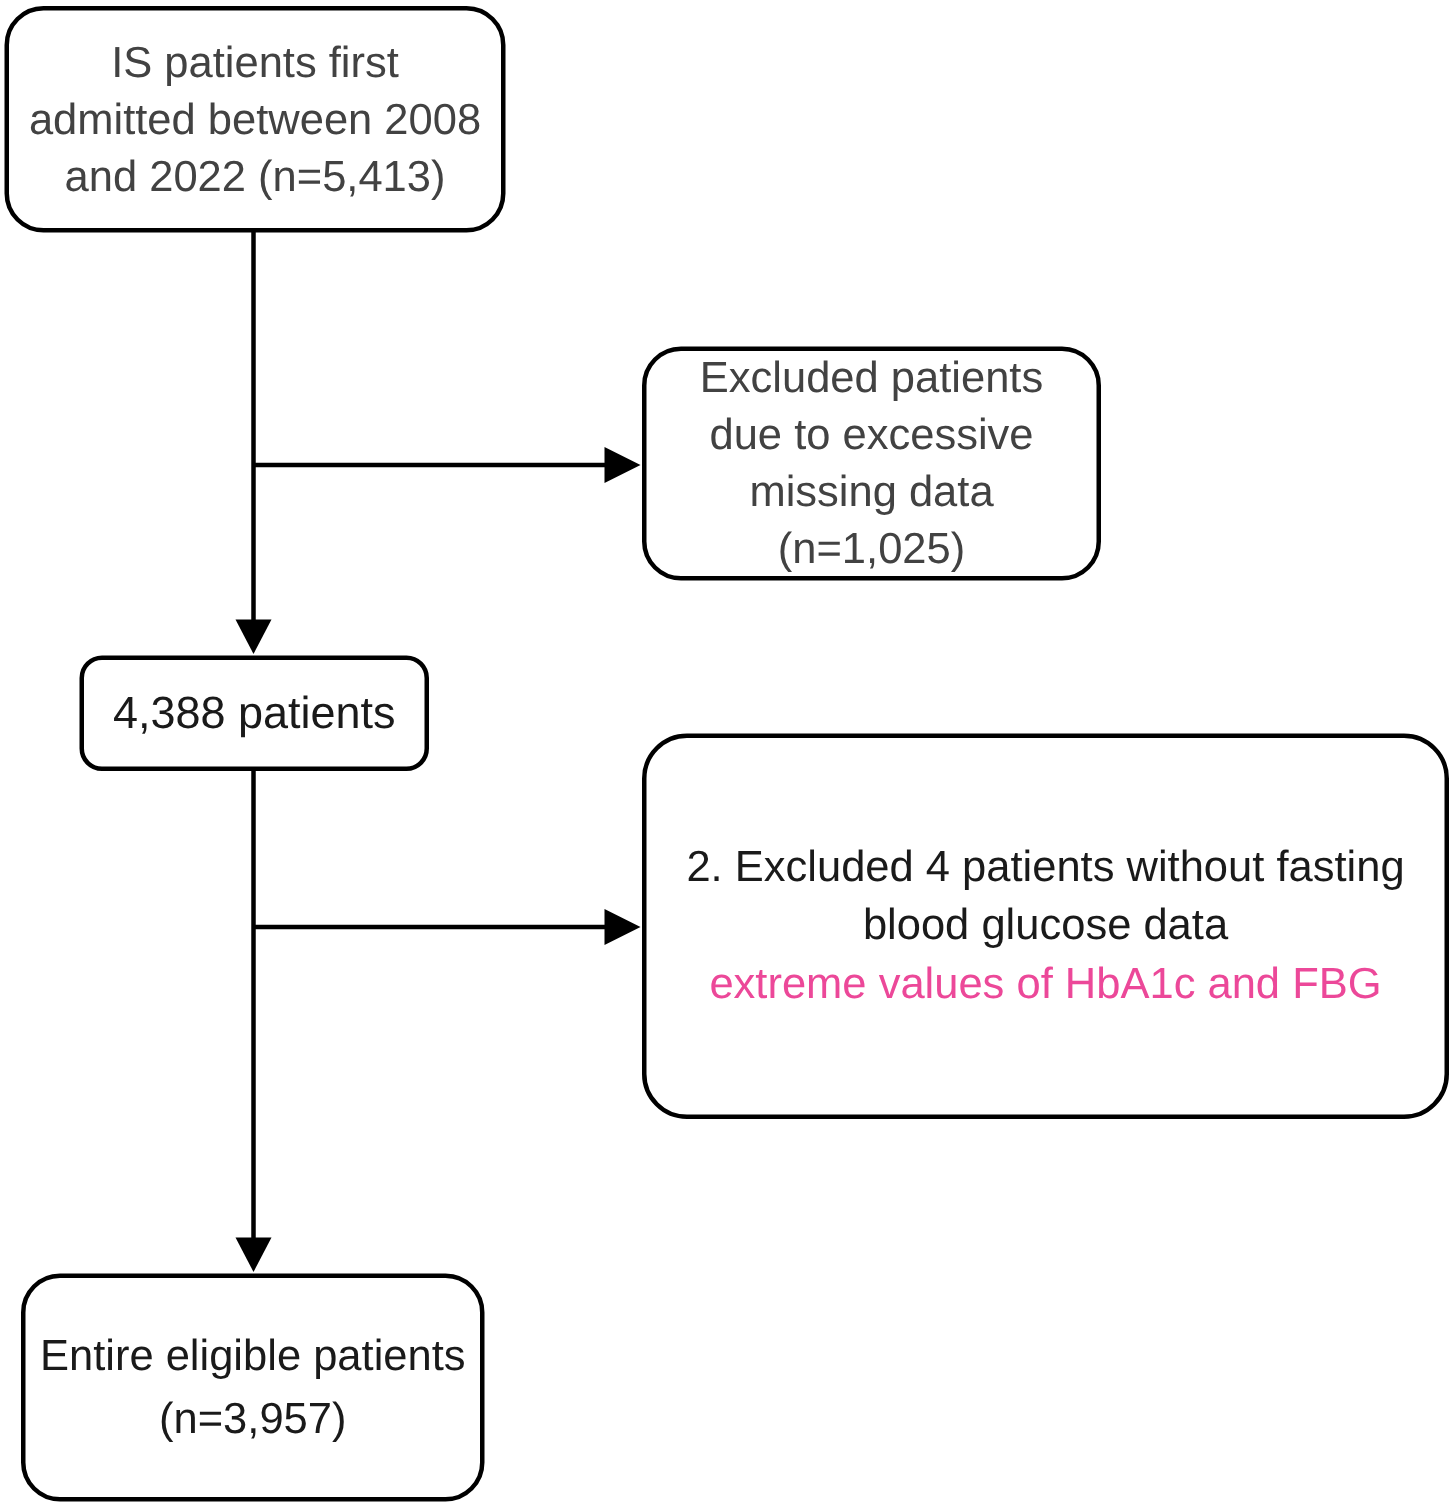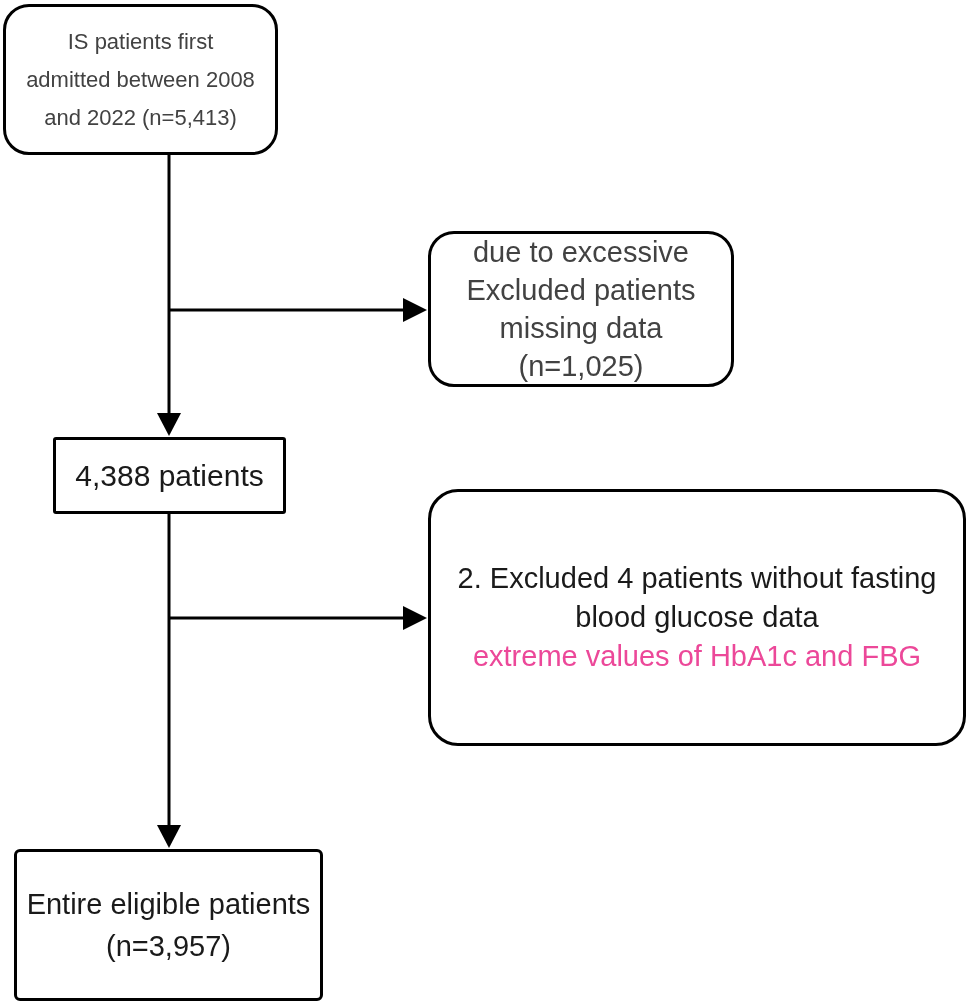--- a/index.html
+++ b/index.html
@@ -23,42 +23,42 @@
     display: flex;
     flex-direction: column;
     align-items: center;
     justify-content: center;
     text-align: center;
     z-index: 2;
   }
   .node .line { white-space: nowrap; }
 
   .node-initial {
-    left: 3px; top: 4px; width: 275px; height: 151px;
+    left: 3px; top: 4px; width: 334px; height: 151px;
     border-radius: 26px;
-    font-size: 22px; line-height: 38px;
+    font-size: 29px; line-height: 38px;
   }
   .node-excl-missing {
     left: 428px; top: 231px; width: 306px; height: 156px;
     border-radius: 26px;
     font-size: 29px; line-height: 38px;
   }
   .node-4388 {
     left: 53px; top: 437px; width: 233px; height: 77px;
-    border-radius: 3px;
+    border-radius: 15px;
     font-size: 30px; line-height: 36px;
   }
   .node-excl-criteria {
     left: 428px; top: 489px; width: 538px; height: 257px;
     border-radius: 30px;
     font-size: 29px; line-height: 39px;
   }
   .node-final {
     left: 14px; top: 849px; width: 309px; height: 152px;
-    border-radius: 6px;
+    border-radius: 26px;
     font-size: 29px; line-height: 42px;
   }
 
   .connectors {
     position: absolute;
     left: 0; top: 0;
     width: 967px; height: 1006px;
     z-index: 1;
     pointer-events: none;
   }
@@ -83,22 +83,22 @@
     <polygon points="403,606 403,630 427,618" fill="#000000"></polygon>
   </svg>
 
   <div class="node node-initial" style="color: rgb(66, 66, 66);">
     <div class="line">IS patients first</div>
     <div class="line">admitted between 2008</div>
     <div class="line">and 2022 (n=5,413)</div>
   </div>
 
   <div class="node node-excl-missing" style="color: rgb(66, 66, 66);">
+    <div class="line">Excluded patients</div>
     <div class="line">due to excessive</div>
-    <div class="line">Excluded patients</div>
     <div class="line">missing data</div>
     <div class="line">(n=1,025)</div>
   </div>
 
   <div class="node node-4388" style="color: rgb(26, 26, 26);">
     <div class="line">4,388 patients</div>
   </div>
 
   <div class="node node-excl-criteria" style="color: rgb(26, 26, 26);">
     <div class="line">2. Excluded 4 patients without fasting</div>

